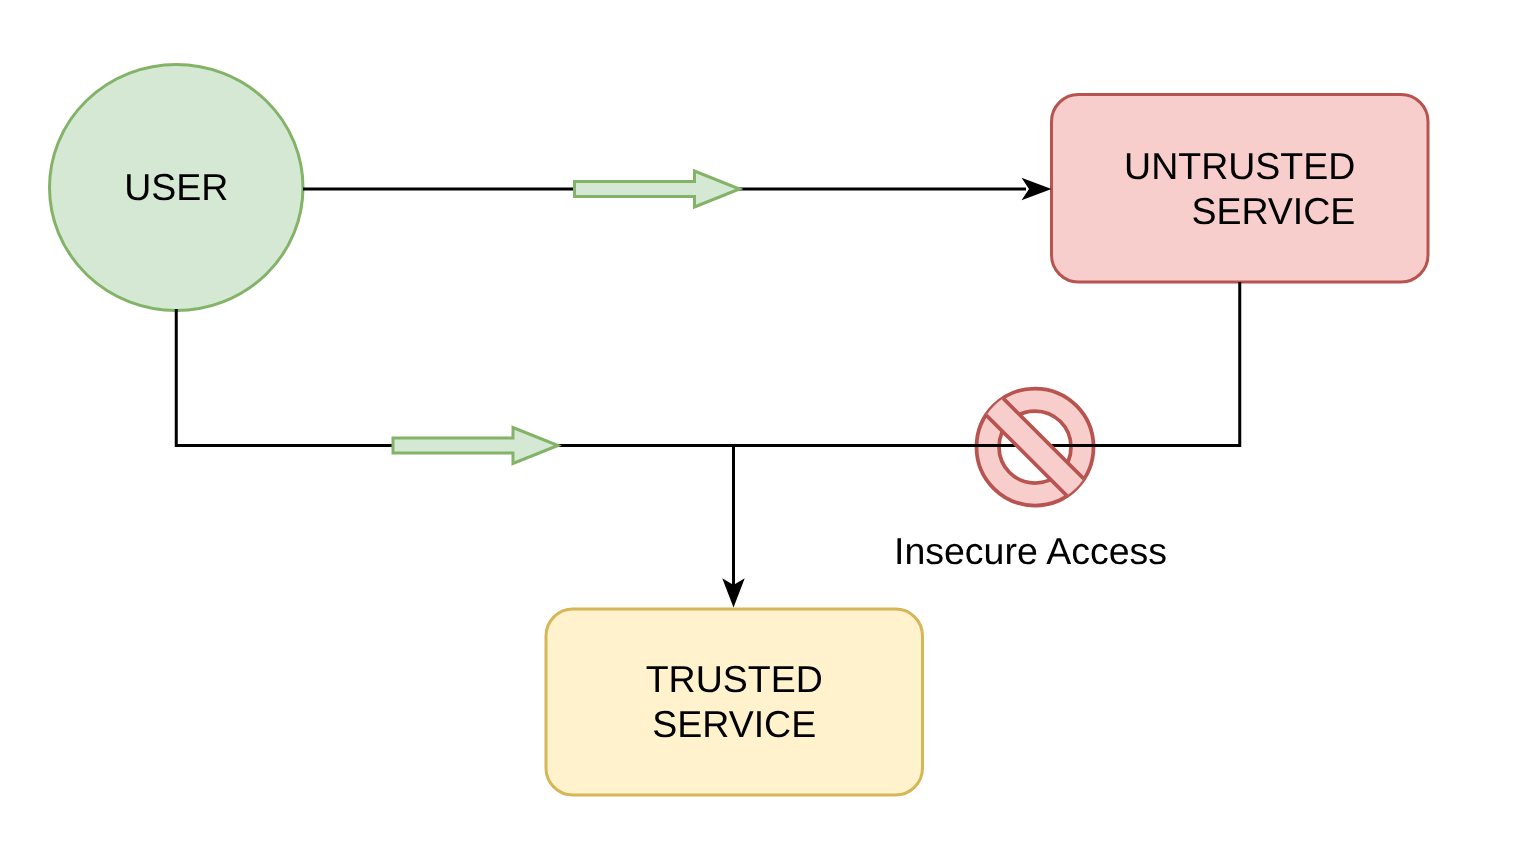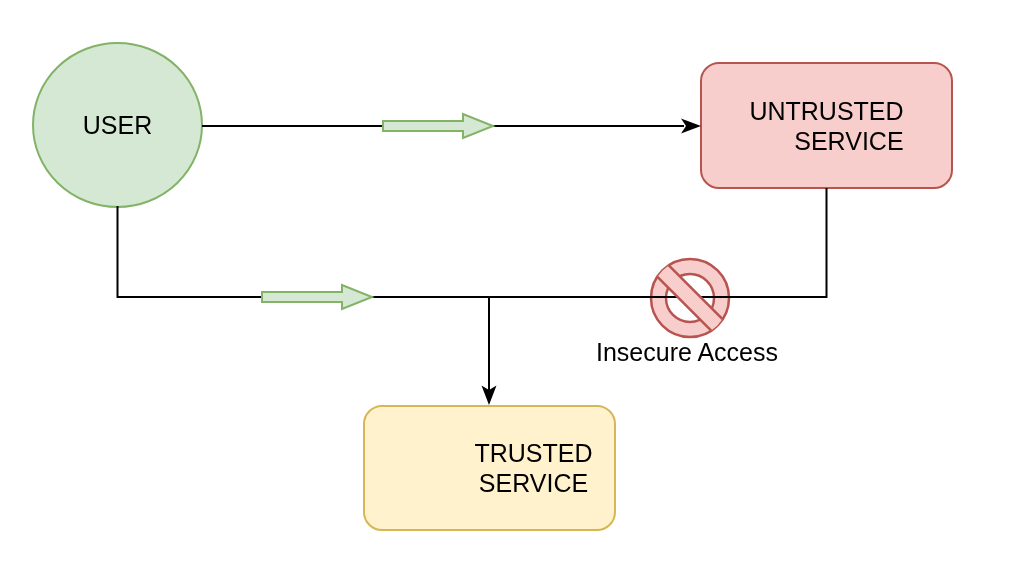--- a/index.html
+++ b/index.html
@@ -27,22 +27,22 @@
     justify-content: center;
     text-align: center;
     white-space: pre-line;
     color: #000000;
     font-size: 25px;
     line-height: 30px;
     pointer-events: none;
   }
   .label.user      { left: 33px;  top: 43px;  width: 169px; height: 164px; }
   .label.untrusted { left: 701px; top: 63px;  width: 251px; height: 125px; text-align: right; }
-  .label.trusted   { left: 383px; top: 406px; width: 251px; height: 124px; padding-left: 25px; }
-  .label.insecure  { left: 557px; top: 336px; width: 260px; height: 32px; }
+  .label.trusted   { left: 364px; top: 406px; width: 251px; height: 124px; }
+  .label.insecure  { left: 557px; top: 352px; width: 260px; height: 32px; }
 </style>
 </head>
 <body>
 
 <div class="canvas">
 
   <svg width="1009" height="571" viewBox="0 0 1009 571">
 
     <defs>
       <clipPath id="no-entry-clip">

